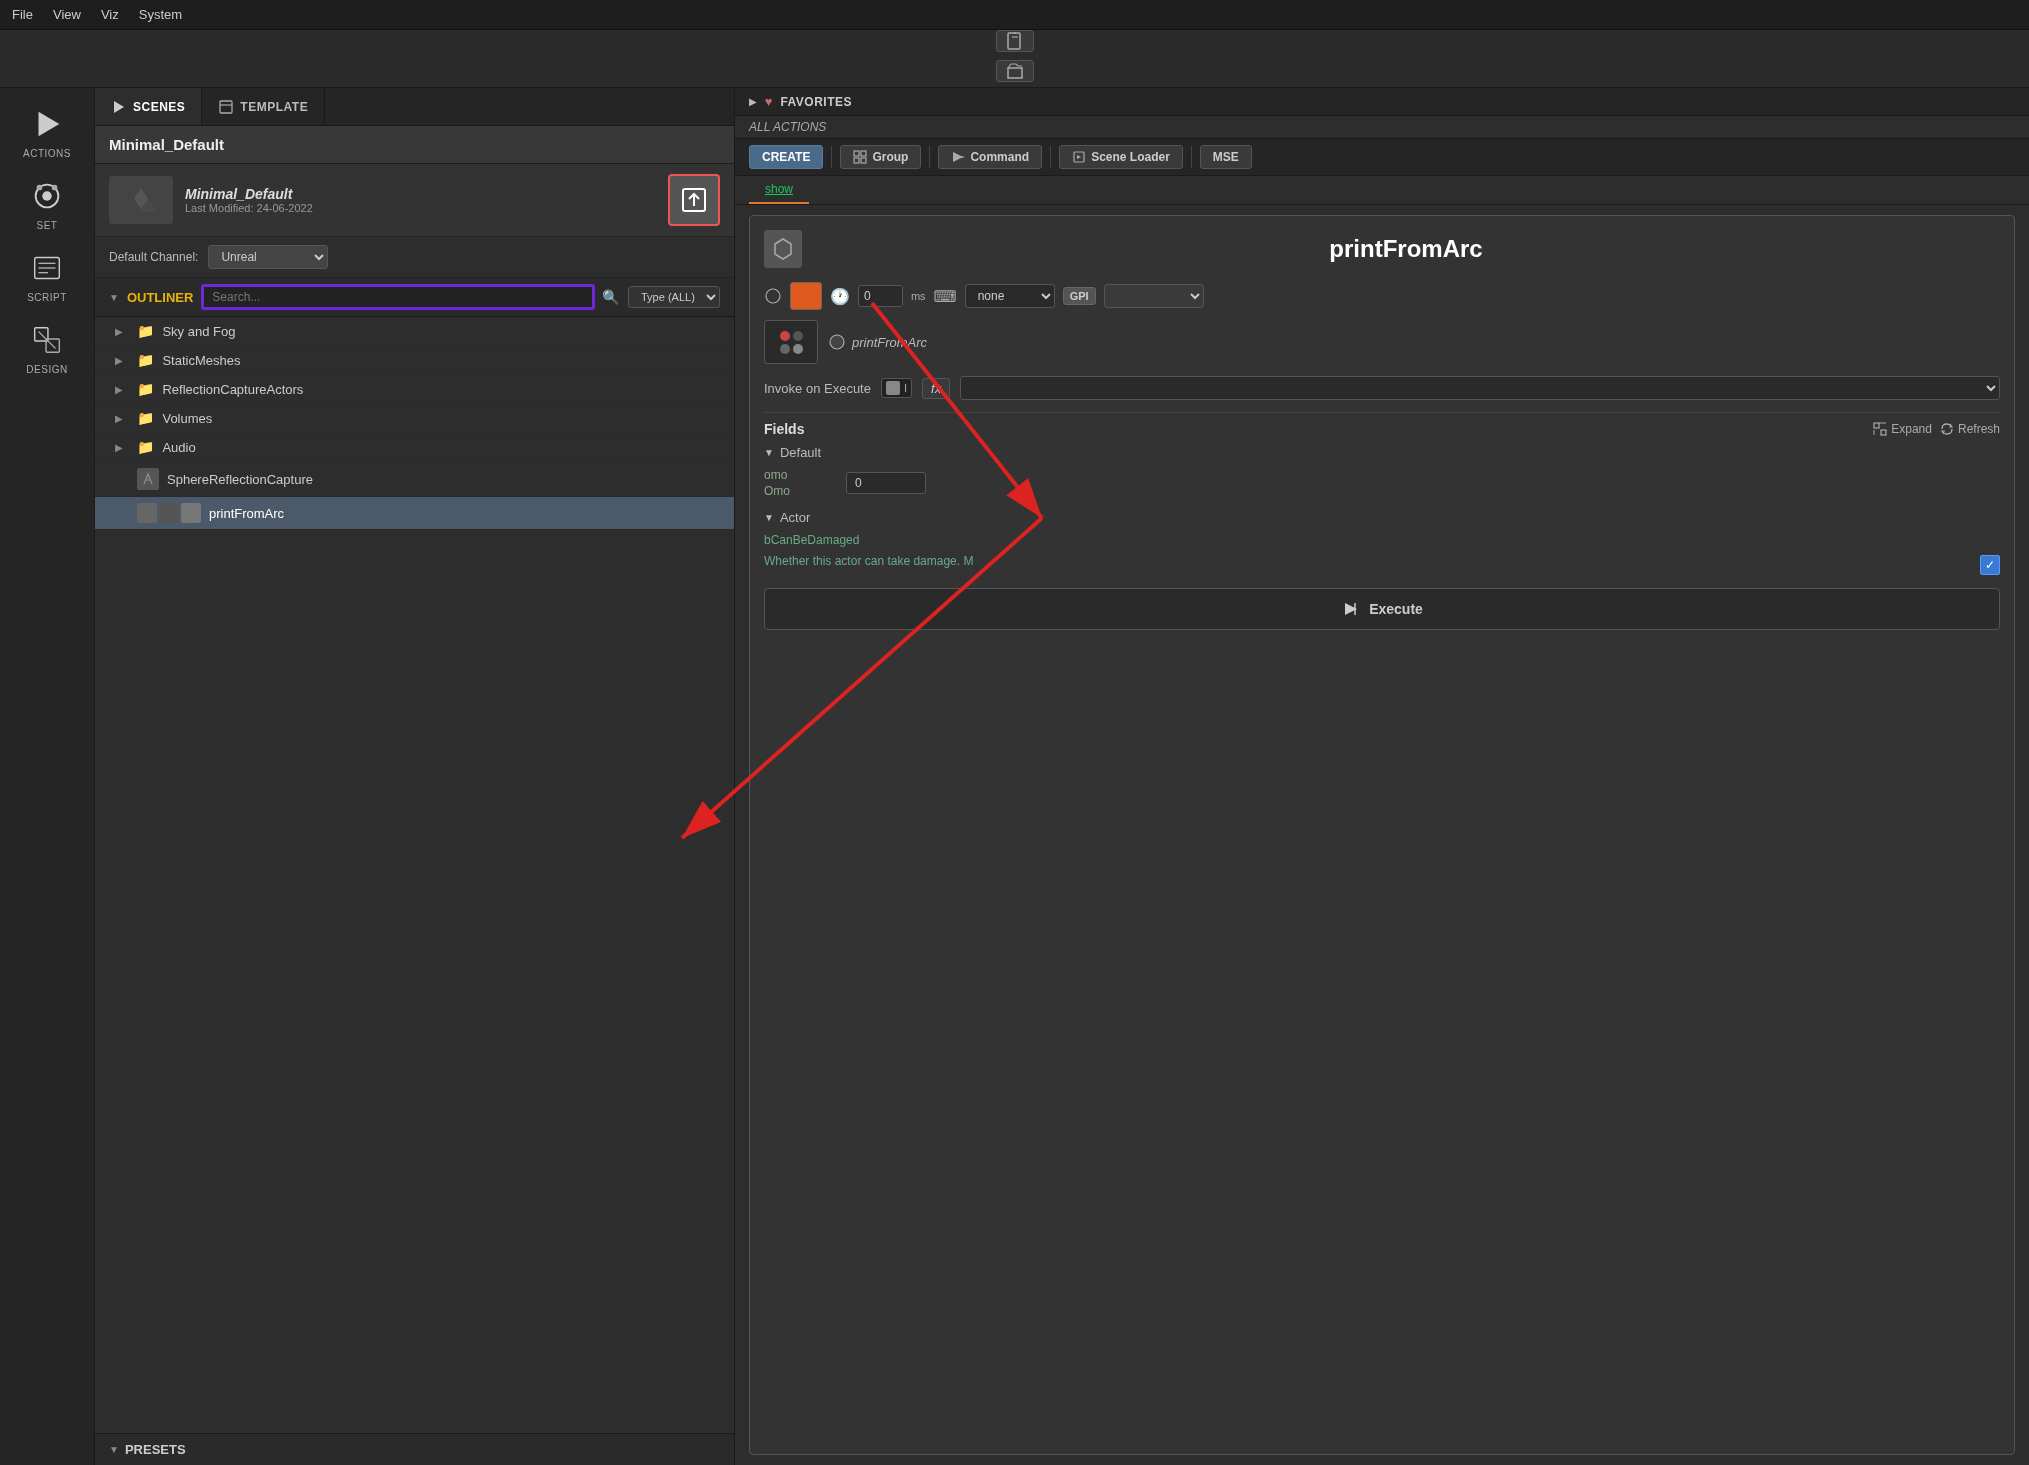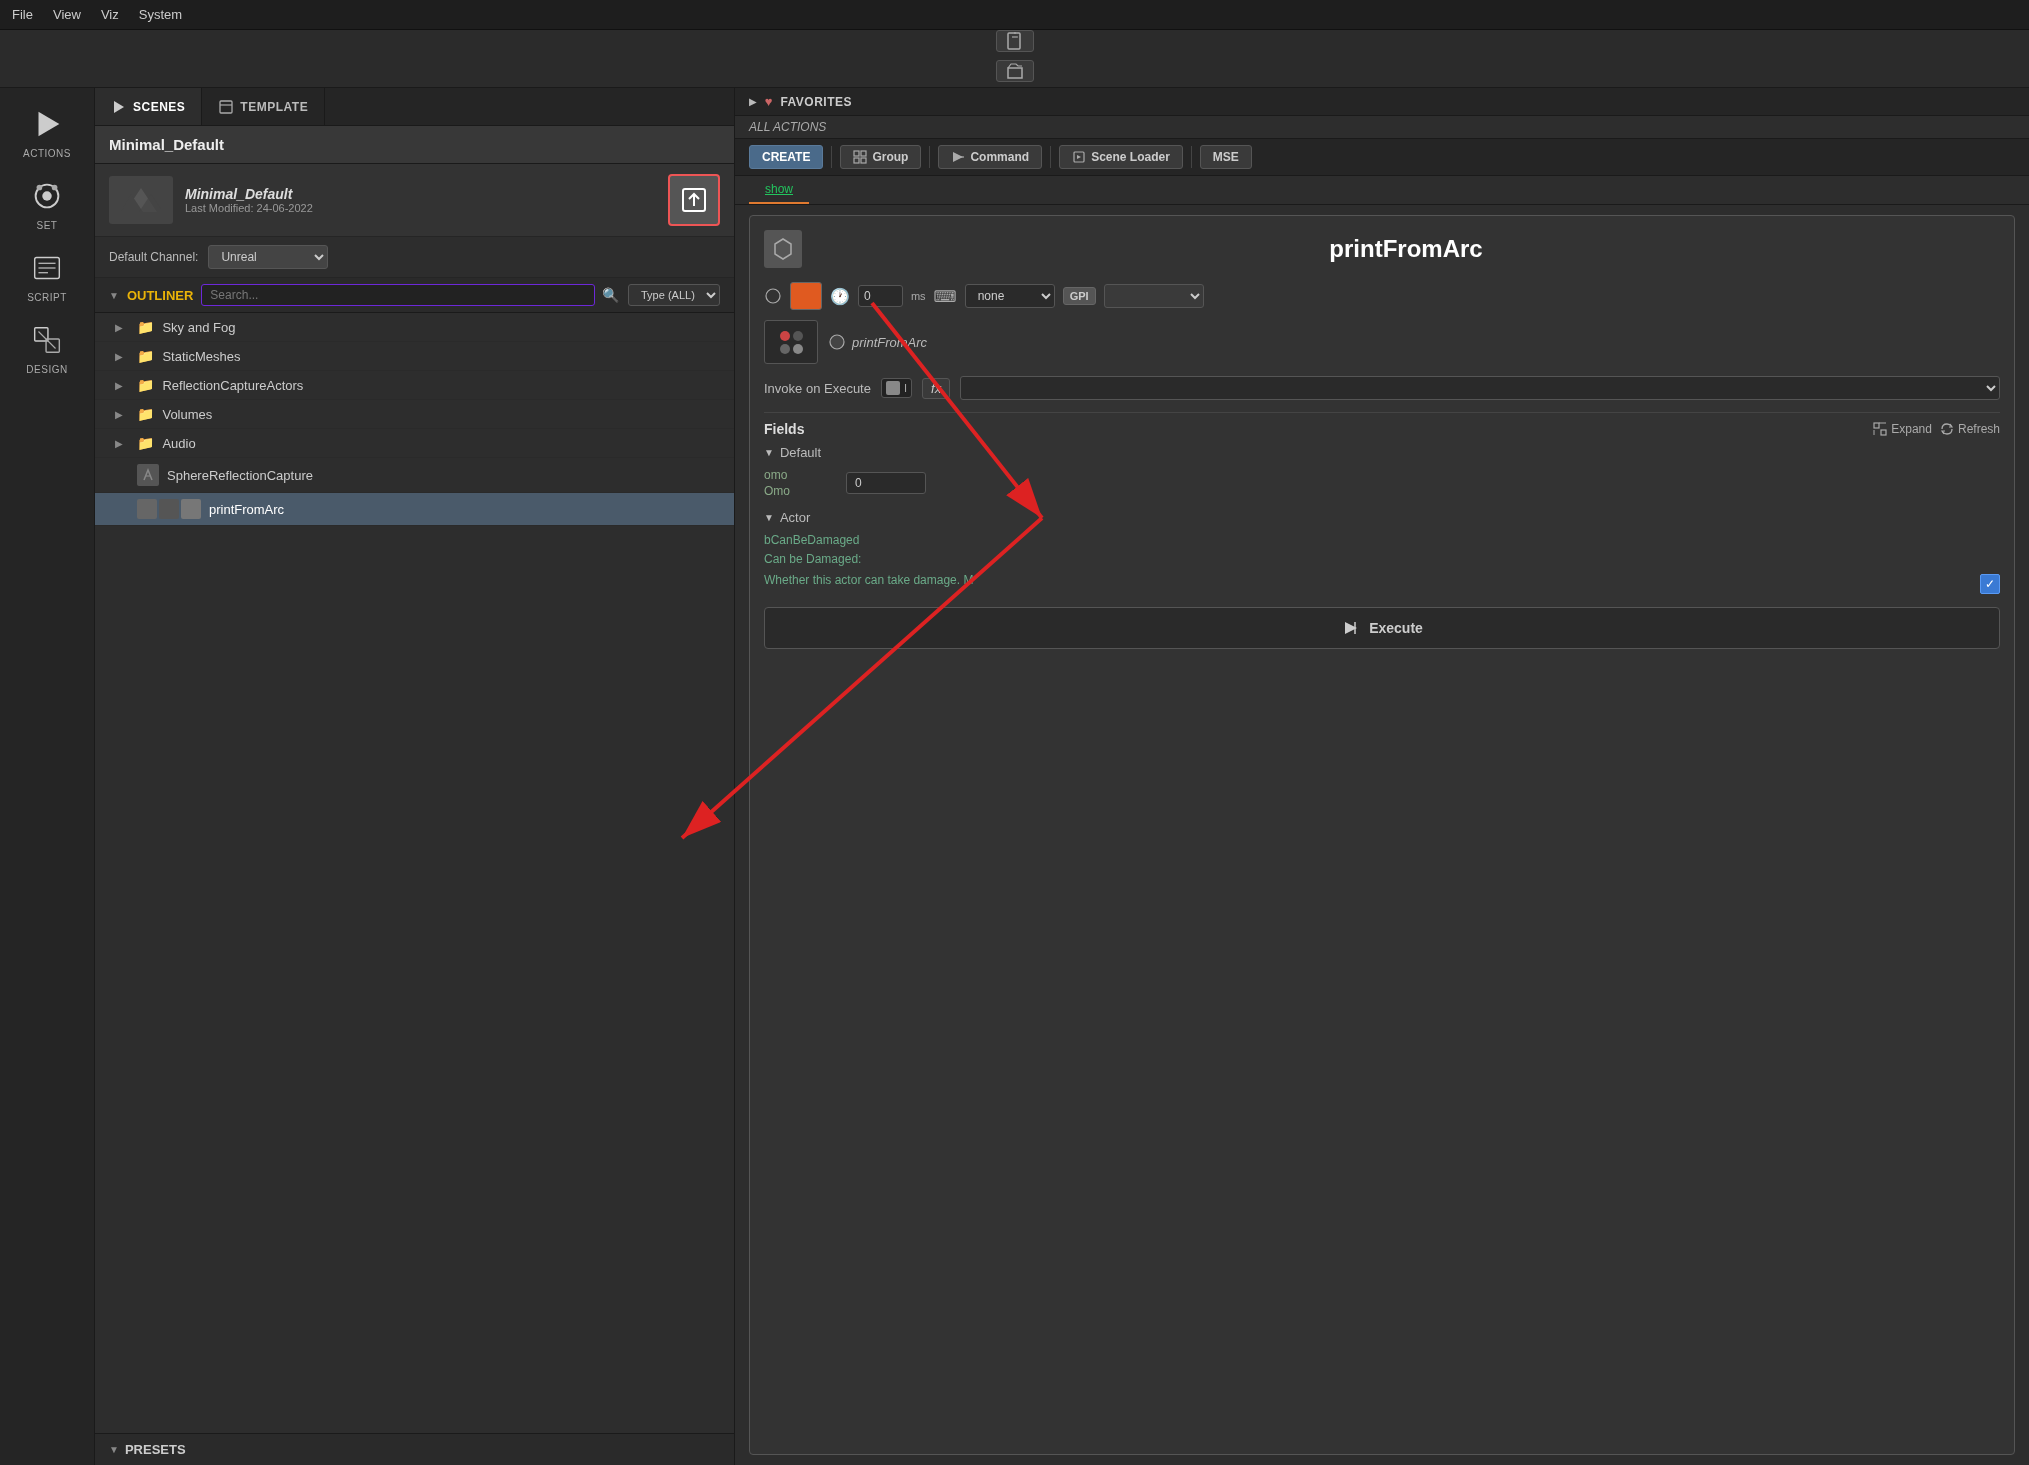--- a/index.html
+++ b/index.html
@@ -236,21 +236,21 @@
     }
     .outliner-title {
       font-weight: bold;
       font-size: 13px;
       color: #eab308;
       text-transform: uppercase;
     }
     .outliner-search {
       flex: 1;
       background: #222;
-      border: 1px solid #6d28d9;
+      border: 3px solid #6d28d9;
       border-radius: 3px;
       color: #ccc;
       padding: 3px 8px;
       font-size: 12px;
     }
     .outliner-search::placeholder { color: #777; }
     .type-filter {
       background: #333;
       border: 1px solid #555;
       border-radius: 3px;
@@ -1064,21 +1064,20 @@
           </div>
         </div>
 
         <div class="actor-section">
           <div class="section-header">
             <span class="section-arrow">▼</span>
             <span>Actor</span>
           </div>
           <div style="display:flex;flex-direction:column;gap:2px;margin-bottom:4px;">
             <span class="actor-field-info">bCanBeDamaged</span>
-            <span class="actor-field-label">Can be Damaged:</span>
           </div>
           <div class="actor-check-row">
             <span class="actor-field-desc" style="flex:1;">Whether this actor can take damage. M</span>
             <div class="checkbox-checked">✓</div>
           </div>
         </div>
 
         <button class="execute-btn">
           <svg width="20" height="20" viewBox="0 0 20 20" fill="none">
             <polygon points="4,4 16,10 4,16" fill="#ccc"></polygon>

